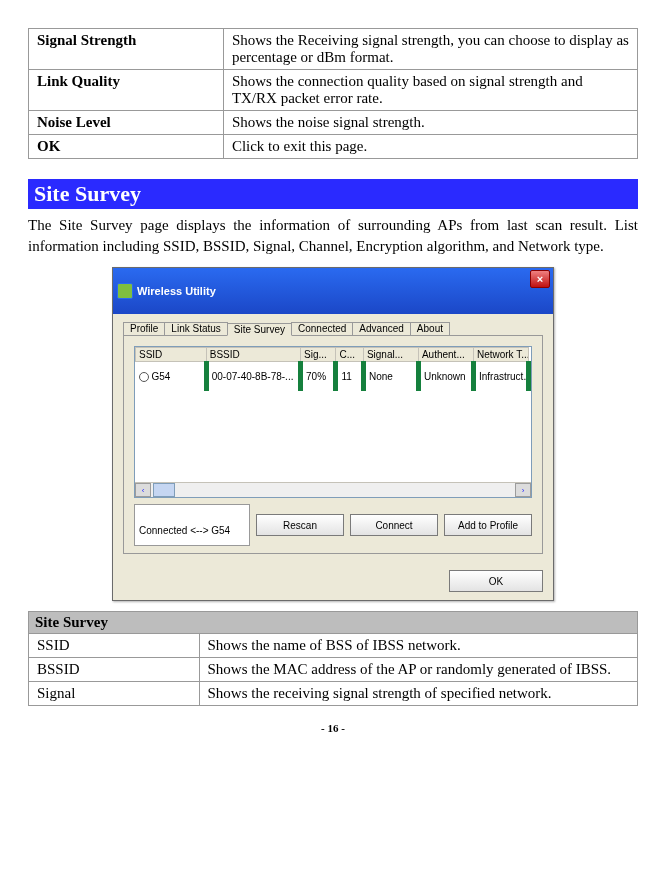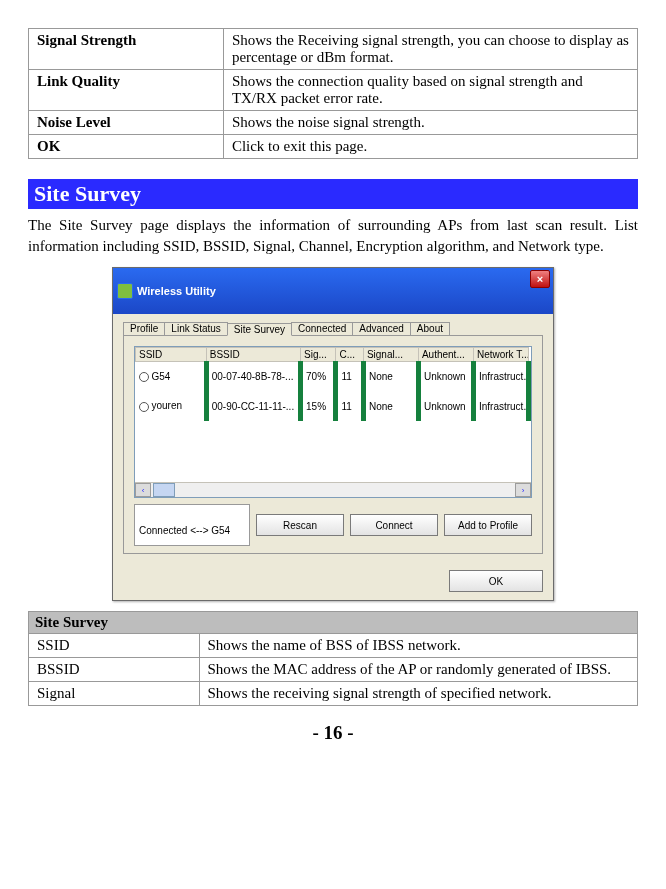--- a/index.html
+++ b/index.html
@@ -191,21 +191,21 @@
   .ok-row {
     display:flex;
     justify-content:flex-end;
     padding: 6px 10px 8px 0;
   }
   .radio-icon {
     display:inline-block;width:8px;height:8px;border:1px solid #555;border-radius:50%;margin-right:3px;vertical-align:middle;
   }
   .page-num {
     text-align: center;
-    font-size: 19px;
+    font-size: 11px;
     margin-top: 16px;
     font-weight: bold;
   }
   table.info2 {
     border-collapse: collapse;
     width: 100%;
   }
   table.info2 th.full {
     background:#bdbdbd;
     border:1px solid #999;
@@ -288,29 +288,20 @@
             </tr>
             <tr>
               <td><span class="radio-icon"></span><span>G54</span></td>
               <td>00-07-40-8B-78-...</td>
               <td>70%</td>
               <td>11</td>
               <td>None</td>
               <td>Unknown</td>
               <td>Infrastruct...</td>
             </tr>
-            <tr>
-              <td><span class="radio-icon"></span><span>youren</span></td>
-              <td>00-90-CC-11-11-...</td>
-              <td>15%</td>
-              <td>11</td>
-              <td>None</td>
-              <td>Unknown</td>
-              <td>Infrastruct...</td>
-            </tr>
           </tbody>
             </table>
           <div class="hscroll">
             <div class="arrow">‹</div>
             <div class="thumb"></div>
             <div class="track"></div>
             <div class="arrow">›</div>
           </div>
         </div>
         <div class="bottom-row">

